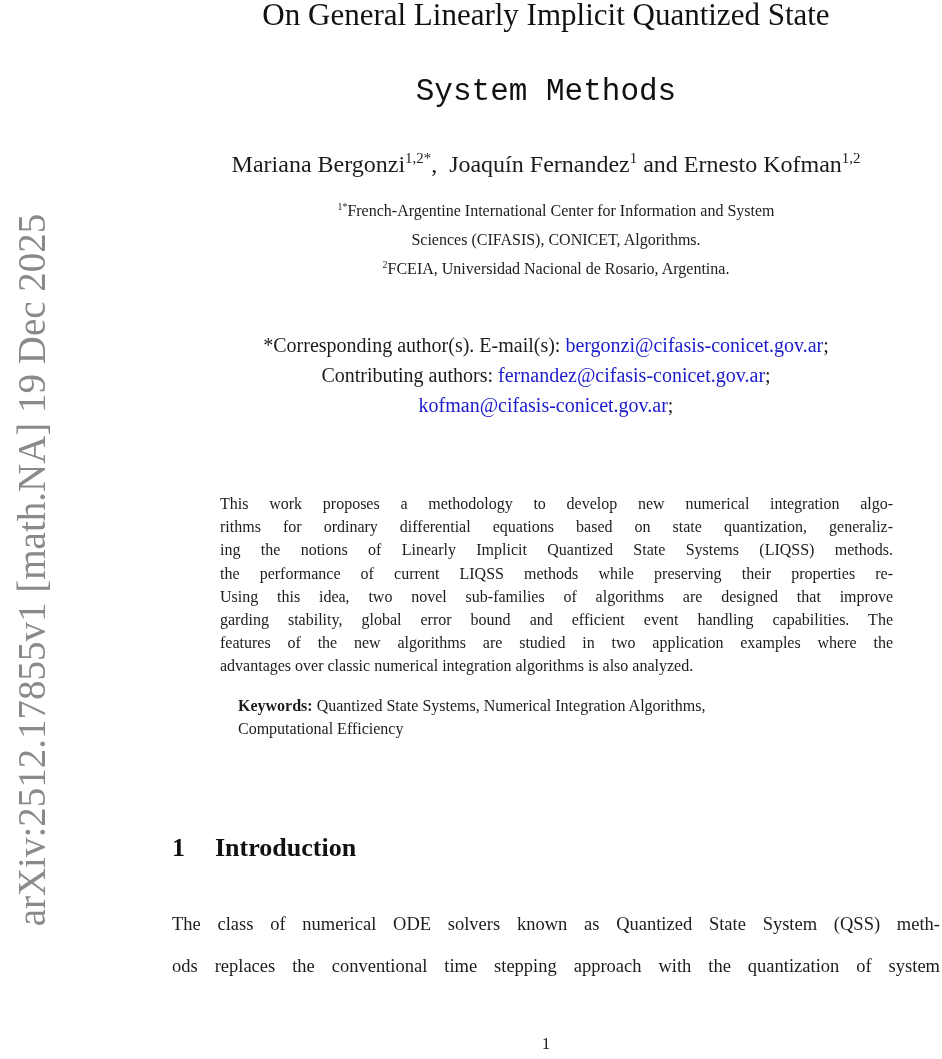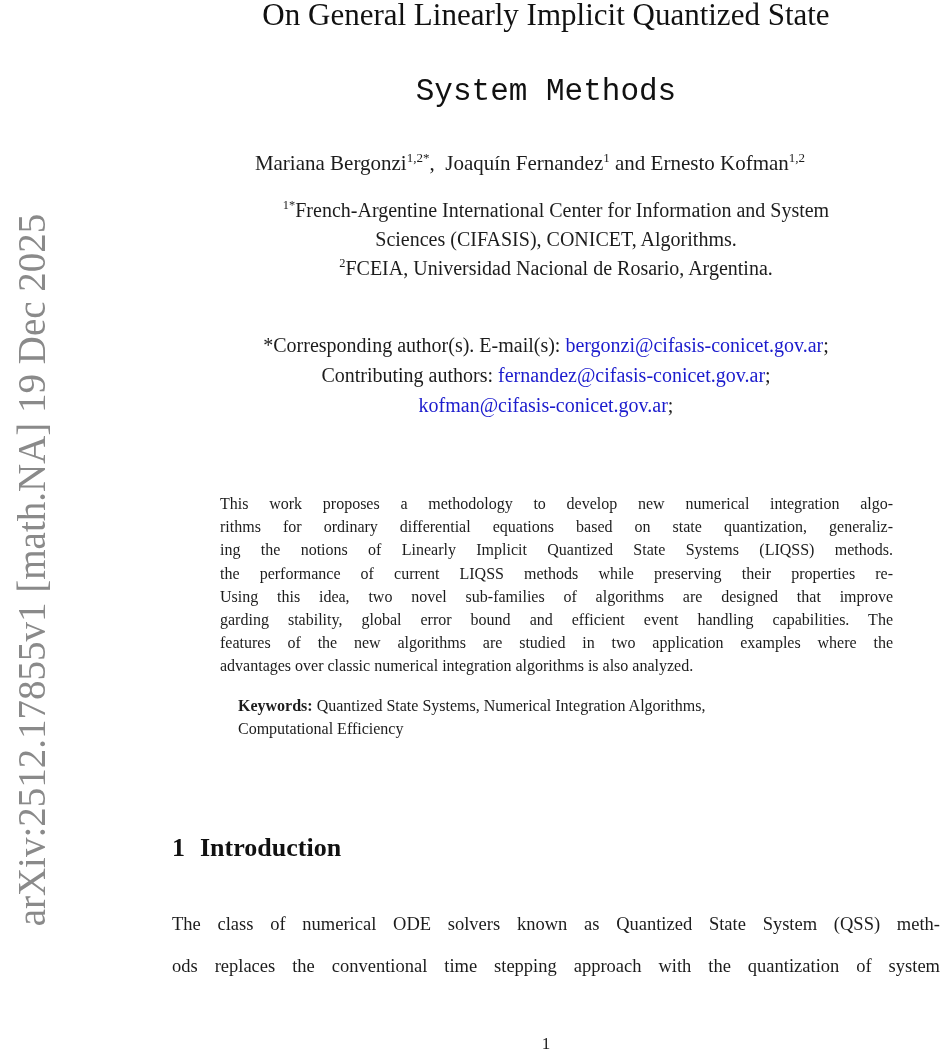--- a/index.html
+++ b/index.html
@@ -24,28 +24,28 @@
   .abs{position:absolute;}
   .ctr{text-align:center;}
   .title-line{
     left:152px;width:788px;
     font-size:31px;
     color:#111111;
   }
   .t1{top:-3px;}
   .t2{top:74px;font-family:Liberation Mono, monospace;}
   .authors{
-    top:151px;left:136px;width:788px;
-    font-size:21px;
+    top:151px;left:152px;width:788px;
+    font-size:24px;
     white-space:pre-wrap;
   }
   sup{font-size:62%;line-height:0;}
   .affils{
     top:196px;left:172px;width:768px;
-    font-size:20px;line-height:29px;
+    font-size:16px;line-height:29px;
   }
   .contact{
     top:330px;left:152px;width:788px;
     font-size:20px;line-height:30px;
   }
   a.email{color:#1b1bcd;text-decoration:none;cursor:pointer;}
   .abstract-head{
     top:462px;left:220px;width:673px;
     font-size:18px;font-weight:bold;
     color:#111111;
@@ -61,21 +61,21 @@
     font-size:16px;line-height:23px;
     text-align:left;
     margin-left:18px;
   }
   .section-head{
     top:833px;left:172px;width:768px;
     font-size:26px;font-weight:bold;
     color:#111111;
   }
   .section-num{display:inline-block;}
-  .section-title{display:inline-block;margin-left:15px;}
+  .section-title{display:inline-block;margin-left:30px;}
   .intro{
     top:903px;left:172px;width:768px;
     font-size:18.5px;line-height:42px;
   }
   .pagenum{
     top:1034px;left:152px;width:788px;
     font-size:17px;
   }
 </style>
 </head>

